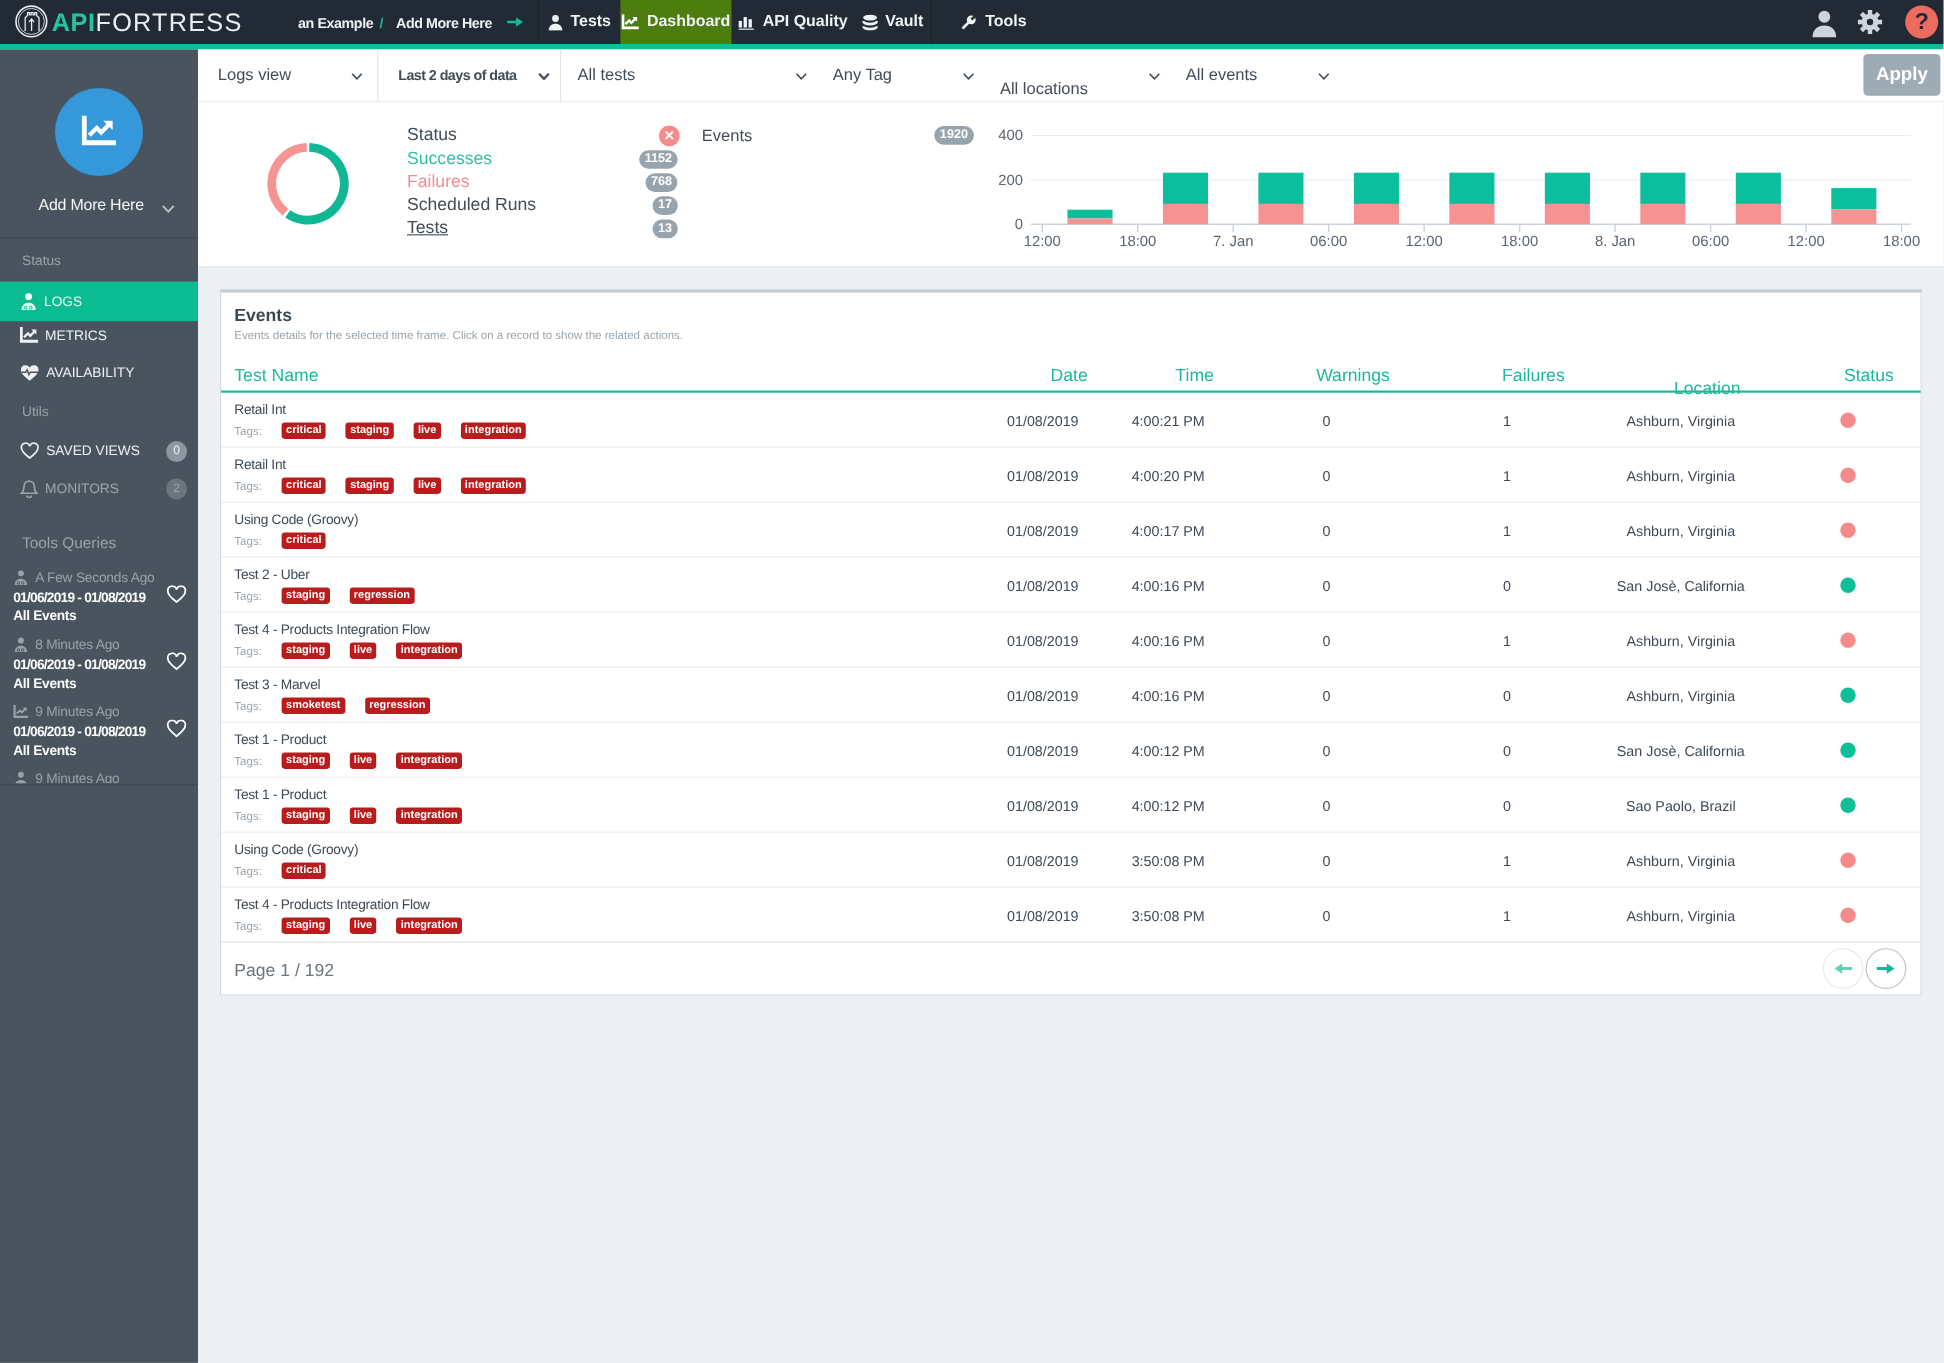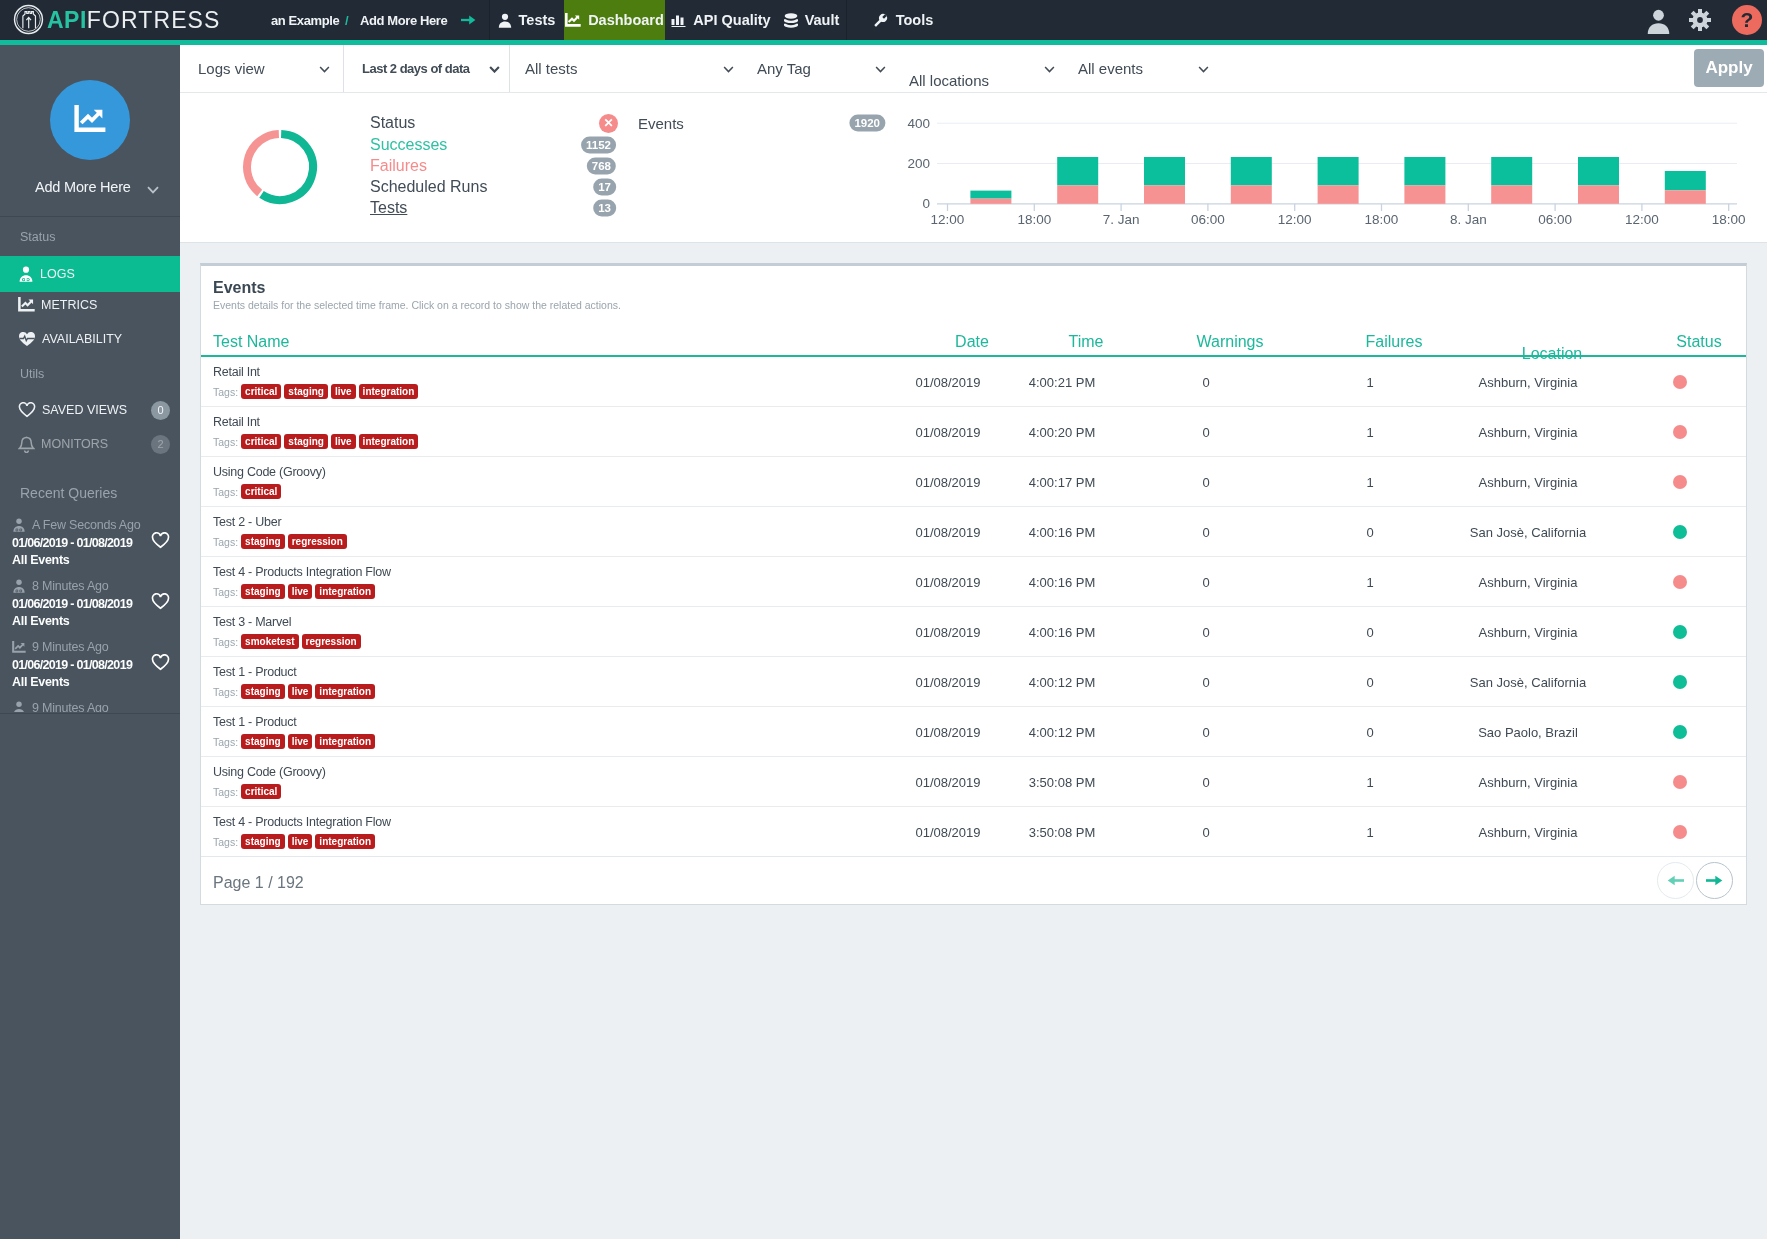--- a/index.html
+++ b/index.html
@@ -44,21 +44,21 @@
 
 #statuspanel { position:absolute; left:180px; top:93px; width:1587px; height:150px; background:#fff; border-bottom:1px solid #dde3e7; }
 .slabel { position:absolute; font-size:16px; color:#414c56; }
 .sbadge { position:absolute; background:#97a4ad; color:#fff; font-weight:bold; font-size:11.5px; border-radius:8.5px; height:17px; line-height:17px; padding:0 5px; transform:translate(-100%,-50%); }
 
 
 #card { position:absolute; left:200px; top:263px; width:1547px; height:642px; background:#fff; border:1px solid #d3dbe0; border-top:3px solid #c3cdd5; }
 .col-head { position:absolute; font-size:16px; color:#1db89c; transform:translateX(-50%);margin-left:24px; }
 .row { position:absolute; left:0; width:1545px; height:50px; border-bottom:1px solid #e8ecef; }
 .rname { position:absolute; left:12px; top:8px; font-size:12.5px; letter-spacing:-0.25px; color:#3f4a54; }
-.rtags { position:absolute; left:12px; top:27px; font-size:10.5px; color:#9aa5ad; display:flex; align-items:center; gap:3px; }
+.rtags { position:absolute; left:12px; top:27px; font-size:10.5px; color:#9aa5ad; display:flex; align-items:center; gap:18px; }
 .pill { background:#b91c1c; color:#fff; font-weight:bold; font-size:10px; border-radius:3px; padding:1.5px 4px 2.5px; }
 .rcell { position:absolute; top:18px; font-size:13px; color:#3f4a54; transform:translateX(-50%); }
 .dot { position:absolute; top:18px; width:14px; height:14px; border-radius:50%; transform:translateX(-50%); }
 .dot.red { background:#f58b8b; }
 .dot.green { background:#0fbd96; }
 </style>
 </head>
 <body>
 
 <div id="nav">
@@ -195,21 +195,21 @@
     </div>
   <div class="sideitem" style="top:381px;opacity:0.5;">
     <svg width="17" height="17" viewBox="0 0 18 18">
         <path d="M9 1.6 c3.3 0 5 2.4 5 5.6 0 4 1.4 4.9 2.4 5.9 H1.6 c1-1 2.4-1.9 2.4-5.9 0-3.2 1.7-5.6 5-5.6 z" fill="none" stroke="#eef1f3" stroke-width="1.6"></path>
         <path d="M7 15.4 a2 2 0 0 0 4 0" fill="none" stroke="#eef1f3" stroke-width="1.6"></path>
         <path d="M9 1.8 v-1" stroke="#eef1f3" stroke-width="1.6"></path>
       </svg>
     <span>MONITORS</span>
       <span class="badge-side">2</span>
     </div>
-  <div class="sideheading" style="top:440px;font-size:14px;">Recent Queries</div>
+  <div class="sideheading" style="top:440px;font-size:14px;">Tools Queries</div>
 
   <div class="query" style="top:473px;">
     <div class="t"><svg width="14" height="14" viewBox="0 0 16 16">
           <circle cx="8" cy="3.7" r="3.1" fill="#98a2ac"></circle>
           <path d="M1.6 15.8 C1.6 11.6 4.4 9.2 8 9.2 s6.4 2.4 6.4 6.6 Z" fill="#98a2ac"></path>
           <circle cx="5.6" cy="13.6" r="1.7" fill="#4a545e"></circle>
           <circle cx="10" cy="13.6" r="1.7" fill="#4a545e"></circle>
           <circle cx="5.6" cy="13.6" r="0.8" fill="#98a2ac"></circle>
           <circle cx="10" cy="13.6" r="0.8" fill="#98a2ac"></circle>
         </svg>A Few Seconds Ago</div>

